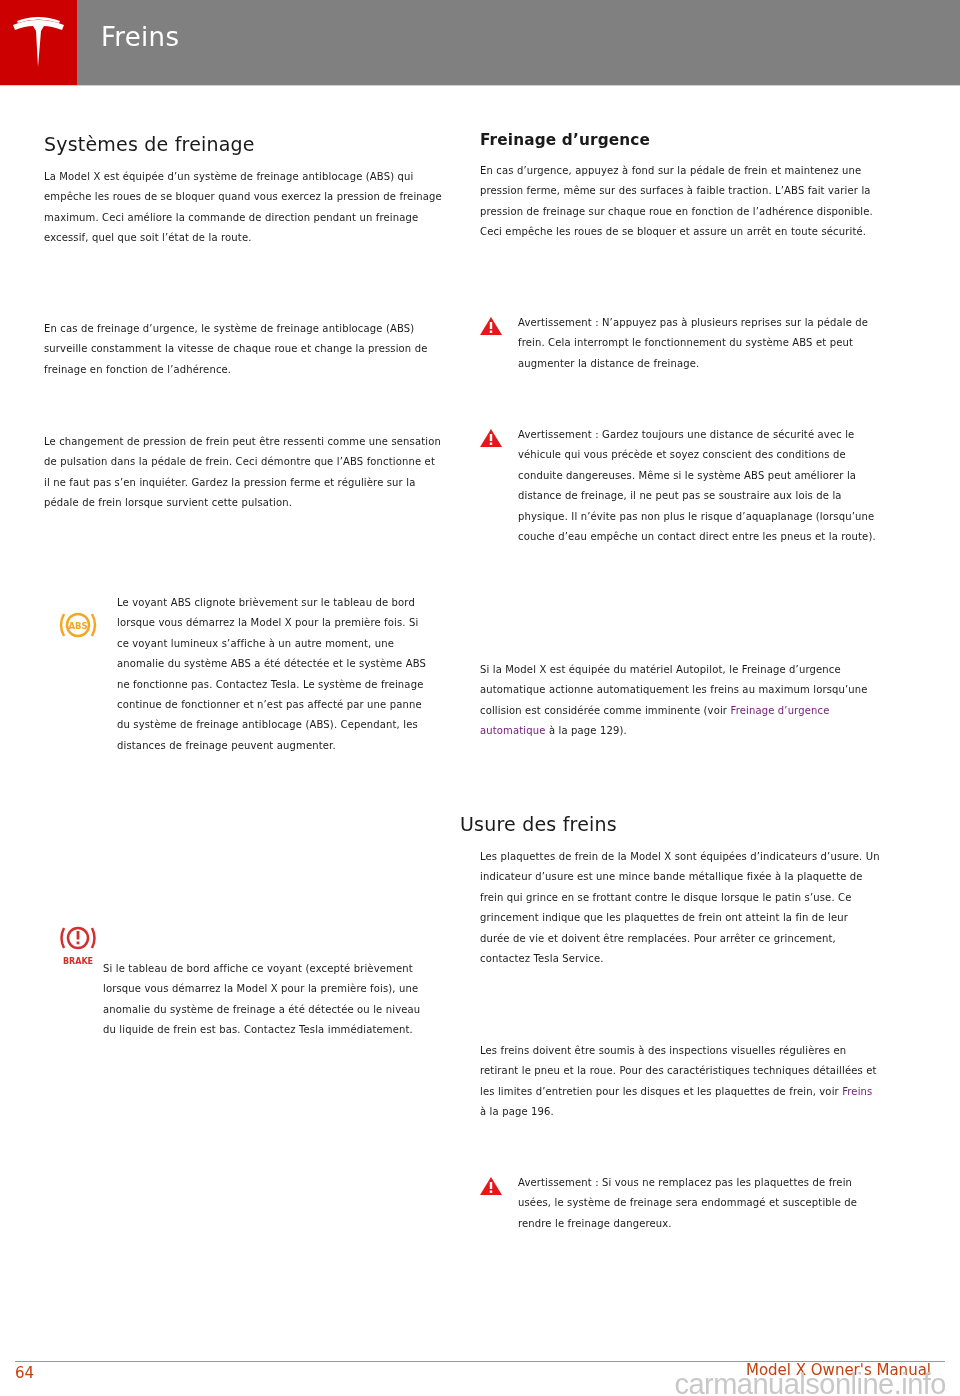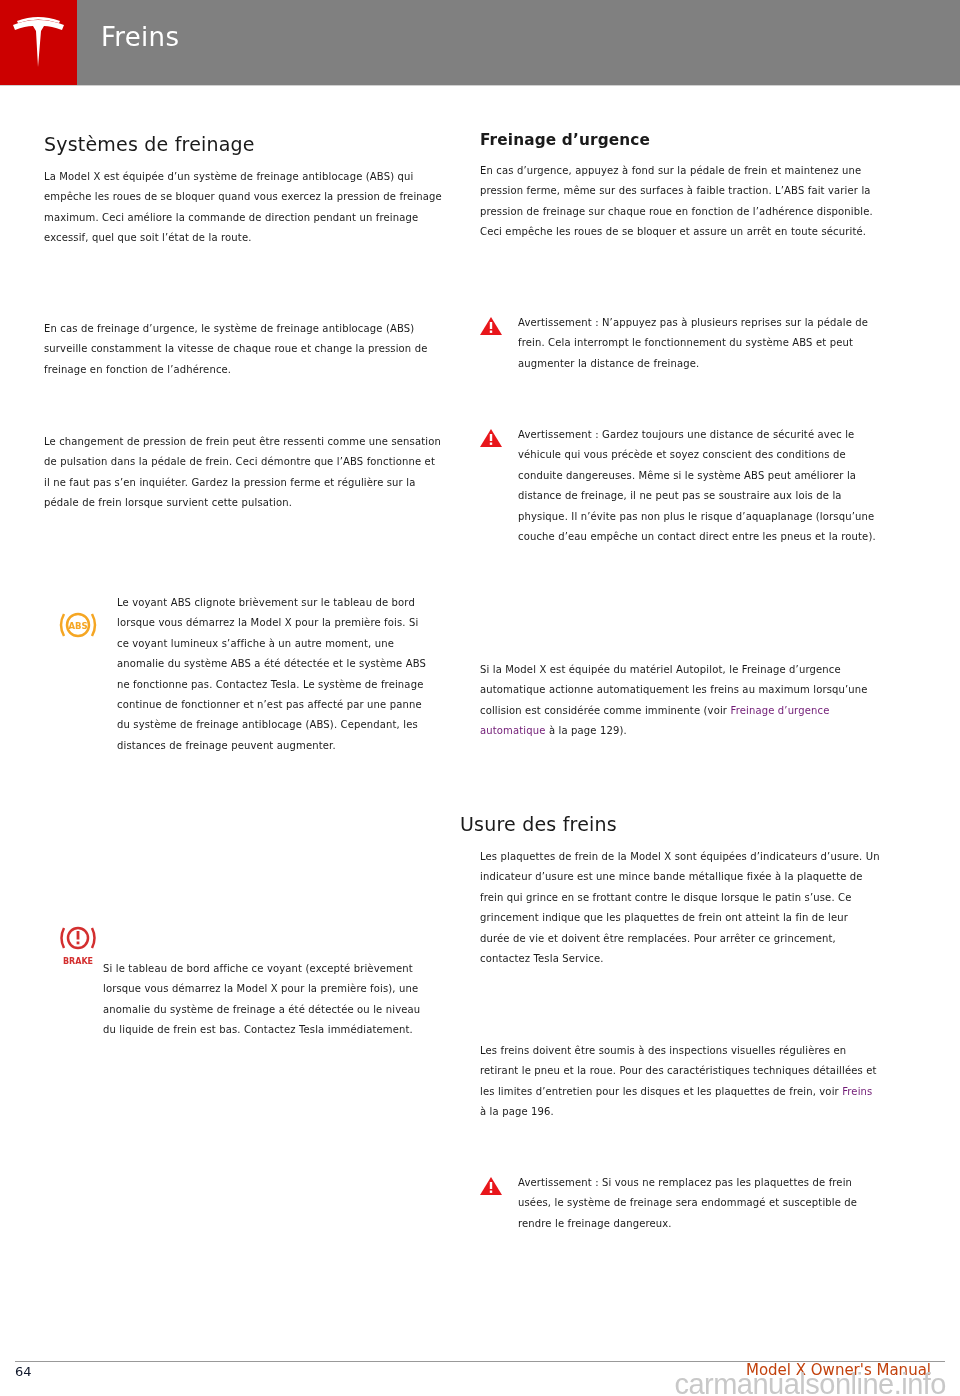--- a/index.html
+++ b/index.html
@@ -15,21 +15,21 @@
   h2 { margin:0; font-weight:normal; font-size:19px; line-height:26px; letter-spacing:0.2px; }
   h3 { margin:0; font-weight:bold; font-size:15.3px; line-height:20.4px; letter-spacing:0.15px; }
 
   .link { color:#701a75; }
 
   .icon-row { position:absolute; }
   .icon-row .ic { position:absolute; left:0; top:0; }
   .icon-row .body { position:absolute; }
 
   .footer-line { position:absolute; left:15px; top:1361px; width:930px; height:1px; background:#999; }
-  .footer-page { position:absolute; left:15px; top:1364px; font-size:13px; color:#0f172a; }
+  .footer-page { position:absolute; left:15px; top:1364px; font-size:15px; color:#c2410c; }
   .footer-manual { position:absolute; right:29px; top:1361px; font-size:15px; color:#c2410c; }
   .watermark { position:absolute; right:14px; top:1368px; font-size:29px; color:#c8c8c8; font-family:"Liberation Sans", sans-serif; letter-spacing:-0.5px; }
 </style>
 </head>
 <body>
 
 <div class="header">
   <div class="logo-box">
     <svg width="55" height="50" viewBox="0 0 55 50">
       <path d="M2 8 Q27 -2 53 8 L51 13 Q40 9 33 9 L30 14 L27 50 L25 14 L22 9 Q14 9 4 13 Z" fill="#ffffff"></path>

